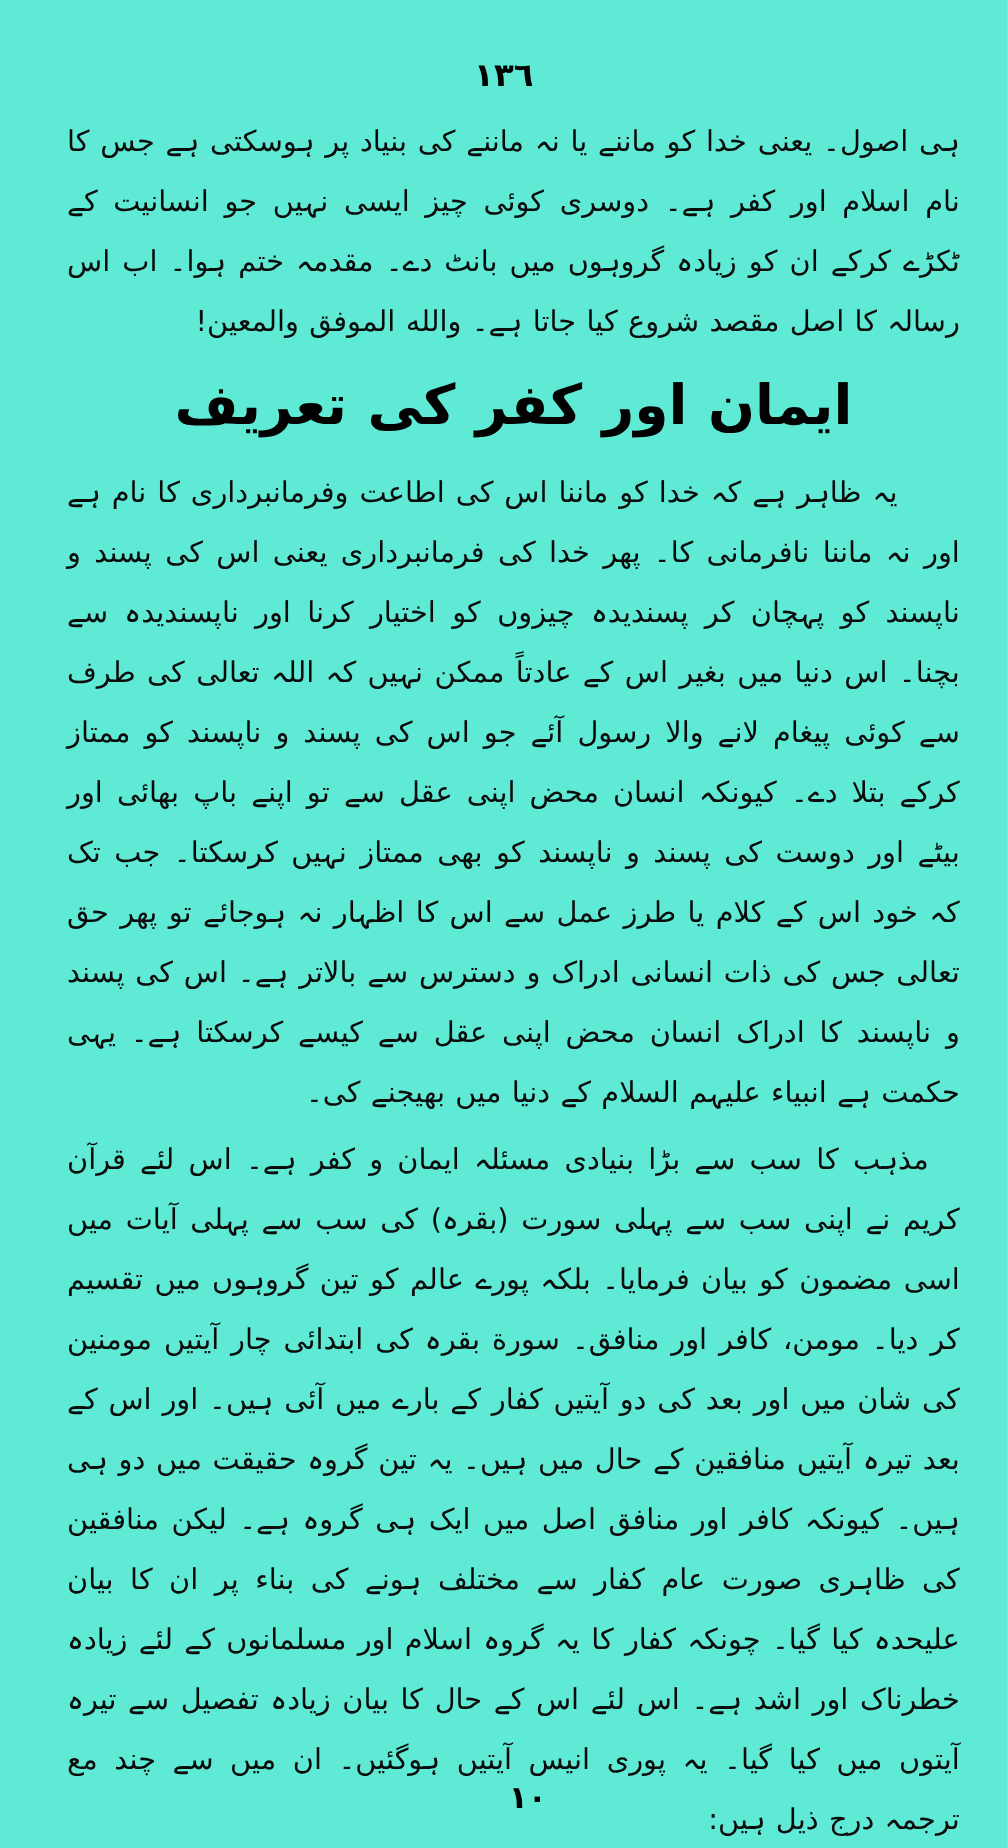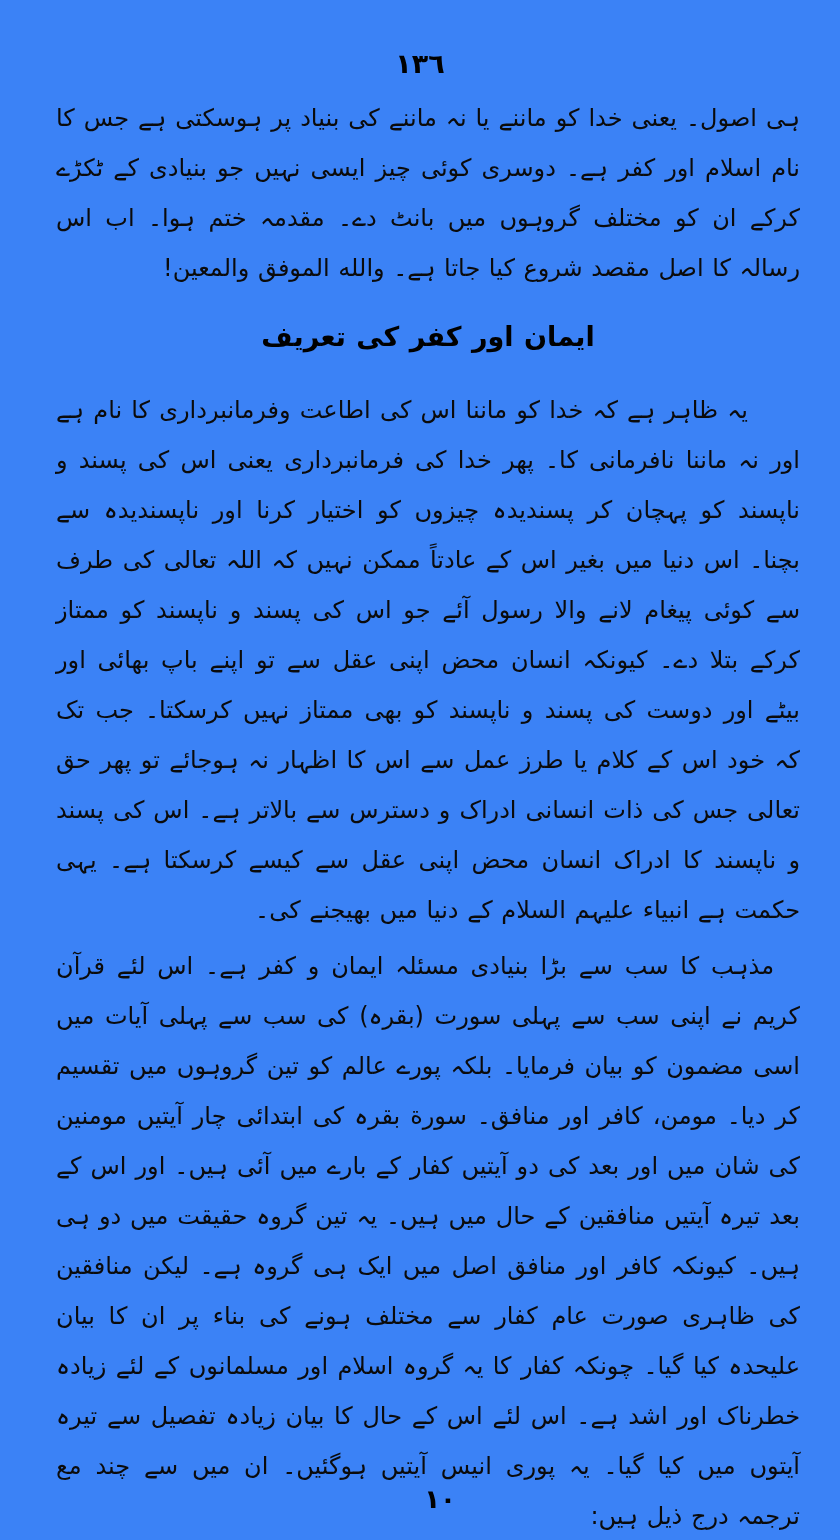--- a/index.html
+++ b/index.html
@@ -2,21 +2,21 @@
 <html lang="ur" dir="rtl"><head>
 <meta charset="utf-8">
 <style>
   html,body{
     margin:0; padding:0;
     background:#ffffff;
   }
   .page{
     position:relative;
     width:840px; height:1540px;
-    background:#3b82f6;
+    background:#5eead4;
     color:#0b0b0b;
     font-family:"DejaVu Sans", sans-serif;
     overflow:hidden;
     direction:rtl;
     margin-left:24px;
   }
   .pagenum{
     text-align:center;
     font-weight:bold;
     color:#000000;
@@ -40,38 +40,38 @@
     font-size:24px;
     line-height:50px;
     word-spacing:1px;
   }
   .para{ margin:0 0 6px 0; }
   .para:last-child{ margin-bottom:0; }
   .indent-sm{ text-indent:26px; }
   .indent-md{ text-indent:52px; }
   .indent-lg{ text-indent:72px; }
   .heading{
-    font-size:27px;
+    font-size:46px;
     font-weight:bold;
     text-align:center;
     margin:14px 0 18px 0;
     line-height:60px;
     color:#000000;
   }
 </style>
 </head>
 <body>
 
 <div class="page">
 
   <div class="pagenum top">١٣٦</div>
 
   <div class="body-text">
 
-    <p class="para">ہی اصول۔ یعنی خدا کو ماننے یا نہ ماننے کی بنیاد پر ہوسکتی ہے جس کا نام اسلام اور کفر ہے۔ دوسری کوئی چیز ایسی نہیں جو بنیادی کے ٹکڑے کرکے ان کو مختلف گروہوں میں بانٹ دے۔ مقدمہ ختم ہوا۔ اب اس رسالہ کا اصل مقصد شروع کیا جاتا ہے۔ والله الموفق والمعين!</p>
+    <p class="para">ہی اصول۔ یعنی خدا کو ماننے یا نہ ماننے کی بنیاد پر ہوسکتی ہے جس کا نام اسلام اور کفر ہے۔ دوسری کوئی چیز ایسی نہیں جو انسانیت کے ٹکڑے کرکے ان کو زیادہ گروہوں میں بانٹ دے۔ مقدمہ ختم ہوا۔ اب اس رسالہ کا اصل مقصد شروع کیا جاتا ہے۔ والله الموفق والمعين!</p>
 
     <h1 class="heading">ایمان اور کفر کی تعریف</h1>
 
     <p class="para indent-md">یہ ظاہر ہے کہ خدا کو ماننا اس کی اطاعت وفرمانبرداری کا نام ہے اور نہ ماننا نافرمانی کا۔ پھر خدا کی فرمانبرداری یعنی اس کی پسند و ناپسند کو پہچان کر پسندیدہ چیزوں کو اختیار کرنا اور ناپسندیدہ سے بچنا۔ اس دنیا میں بغیر اس کے عادتاً ممکن نہیں کہ اللہ تعالی کی طرف سے کوئی پیغام لانے والا رسول آئے جو اس کی پسند و ناپسند کو ممتاز کرکے بتلا دے۔ کیونکہ انسان محض اپنی عقل سے تو اپنے باپ بھائی اور بیٹے اور دوست کی پسند و ناپسند کو بھی ممتاز نہیں کرسکتا۔ جب تک کہ خود اس کے کلام یا طرز عمل سے اس کا اظہار نہ ہوجائے تو پھر حق تعالی جس کی ذات انسانی ادراک و دسترس سے بالاتر ہے۔ اس کی پسند و ناپسند کا ادراک انسان محض اپنی عقل سے کیسے کرسکتا ہے۔ یہی حکمت ہے انبیاء علیہم السلام کے دنیا میں بھیجنے کی۔</p>
 
 
     <p class="para indent-sm">مذہب کا سب سے بڑا بنیادی مسئلہ ایمان و کفر ہے۔ اس لئے قرآن کریم نے اپنی سب سے پہلی سورت (بقرہ) کی سب سے پہلی آیات میں اسی مضمون کو بیان فرمایا۔ بلکہ پورے عالم کو تین گروہوں میں تقسیم کر دیا۔ مومن، کافر اور منافق۔ سورة بقرہ کی ابتدائی چار آیتیں مومنین کی شان میں اور بعد کی دو آیتیں کفار کے بارے میں آئی ہیں۔ اور اس کے بعد تیرہ آیتیں منافقین کے حال میں ہیں۔ یہ تین گروہ حقیقت میں دو ہی ہیں۔ کیونکہ کافر اور منافق اصل میں ایک ہی گروہ ہے۔ لیکن منافقین کی ظاہری صورت عام کفار سے مختلف ہونے کی بناء پر ان کا بیان علیحدہ کیا گیا۔ چونکہ کفار کا یہ گروہ اسلام اور مسلمانوں کے لئے زیادہ خطرناک اور اشد ہے۔ اس لئے اس کے حال کا بیان زیادہ تفصیل سے تیرہ آیتوں میں کیا گیا۔ یہ پوری انیس آیتیں ہوگئیں۔ ان میں سے چند مع ترجمہ درج ذیل ہیں:</p>
 
   </div>
 

